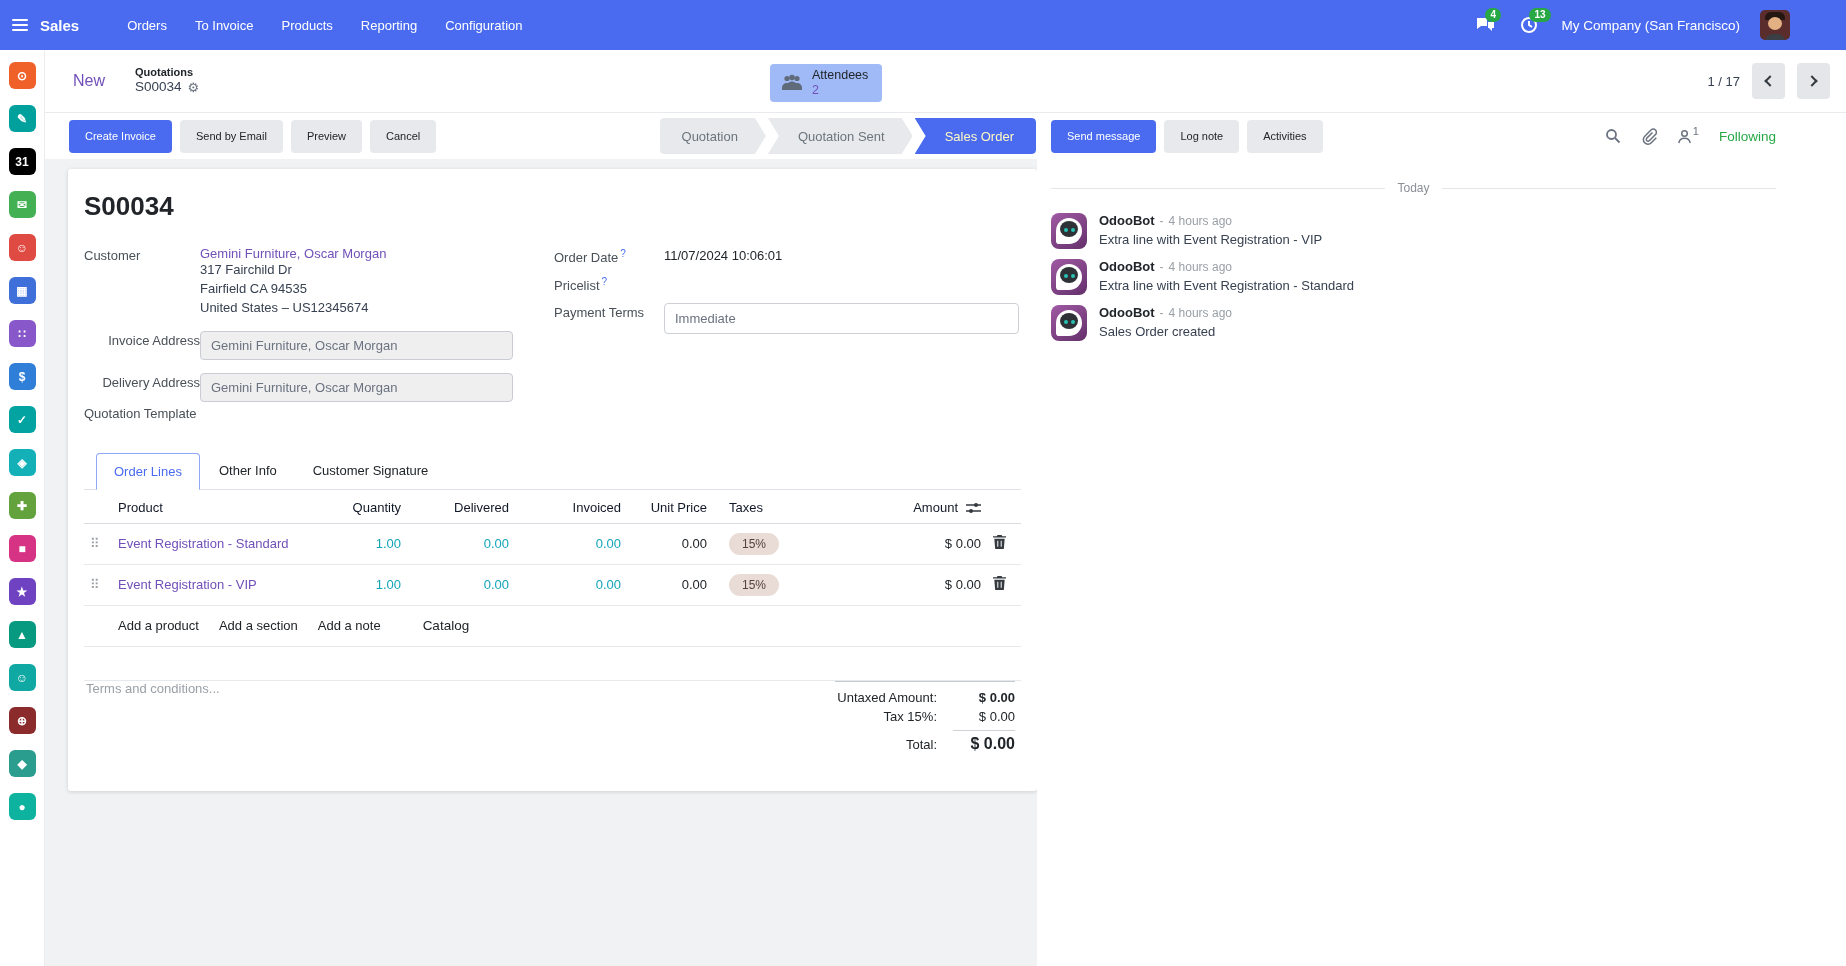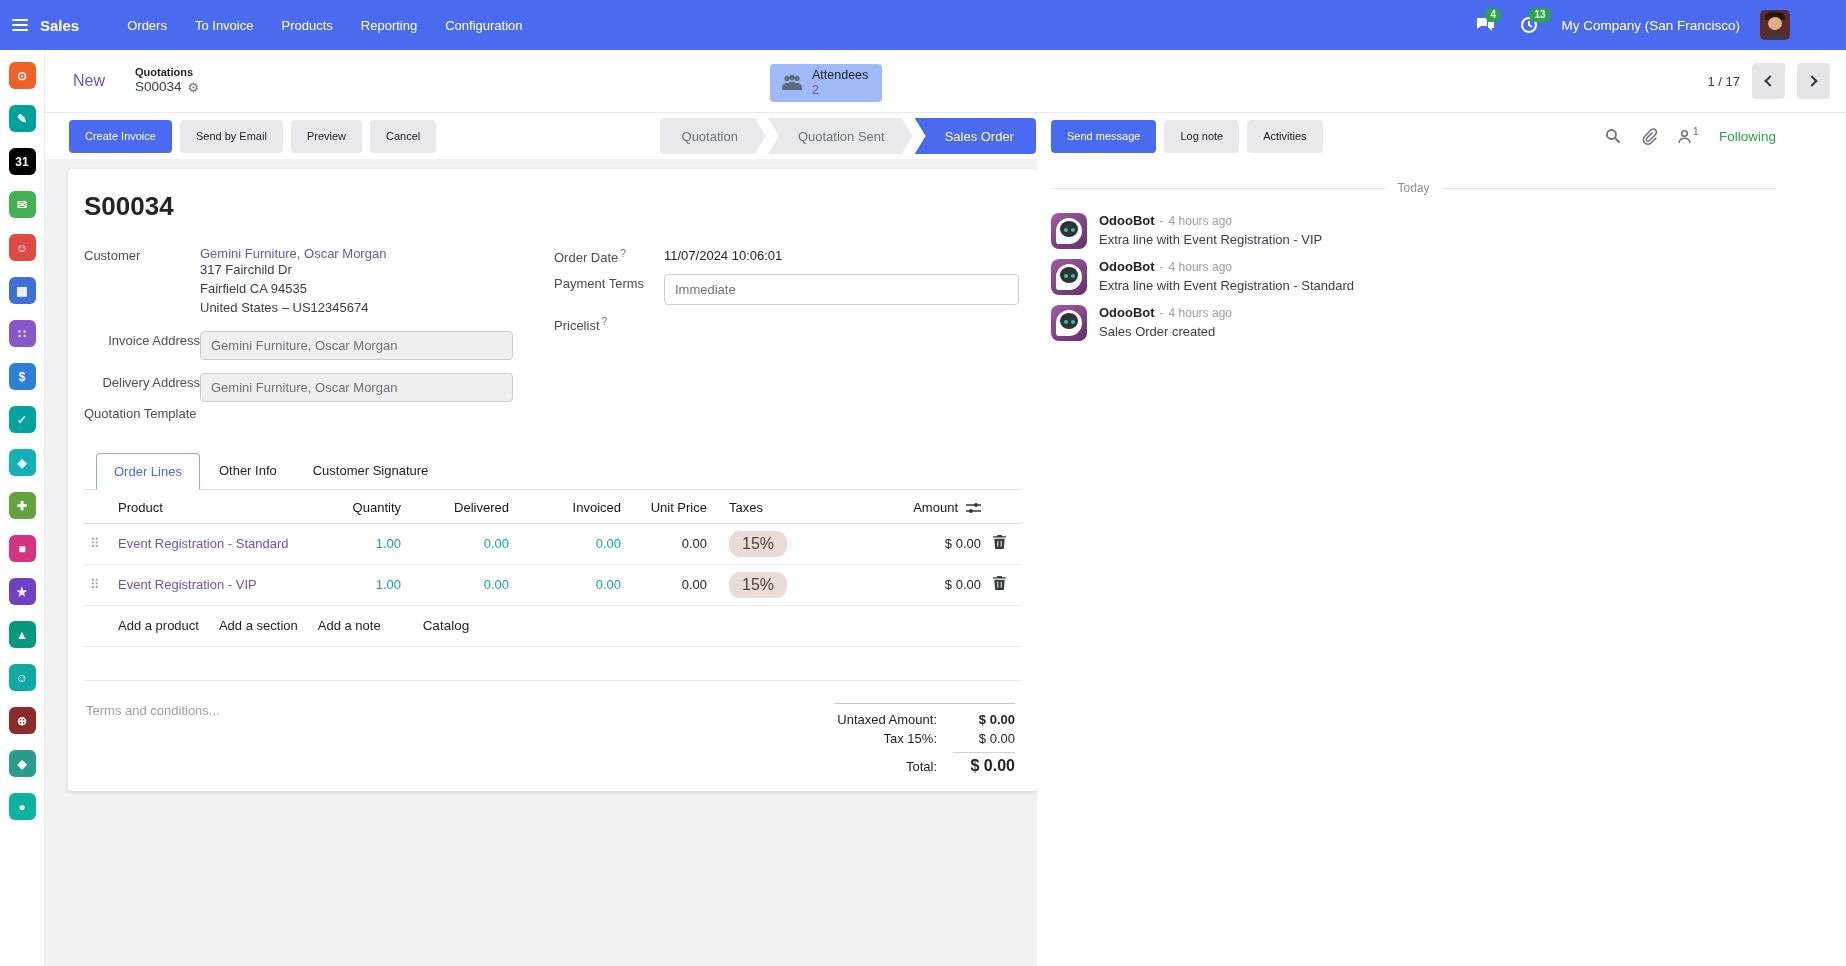--- a/index.html
+++ b/index.html
@@ -95,31 +95,31 @@
   
   table.olines { width:100%; border-collapse:collapse; }
   .olines th { font-weight:normal; color:#111827; padding:10px 6px 8px 6px; border-bottom:1px solid #d9dde2; font-size:13px; }
   .olines td { padding:0 6px; height:41px; border-bottom:1px solid #e6e9ec; font-size:13px; }
   .th-l { text-align:left; } .th-r { text-align:right; }
   .td-r { text-align:right; }
   .c-teal { color:var(--teal); }
   .c-dark { color:#212529; }
   .prod { color:var(--link); cursor:pointer; }
   .drag { color:#9aa0a6; font-size:13px; cursor:grab; letter-spacing:-1px; }
-  .tax-badge { display:inline-block; background:var(--tax_badge_bg); color:var(--tax_badge_text); border-radius:11px; padding:4px 13px; font-size:16px; }
+  .tax-badge { display:inline-block; background:var(--tax_badge_bg); color:var(--tax_badge_text); border-radius:11px; padding:4px 13px; font-size:12px; }
   .trash { color:#343a40; cursor:pointer; display:inline-flex; }
   .addrow td { padding:12px 6px; }
   .addlinks { display:flex; align-items:center; gap:20px; }
   .addlinks span { cursor:pointer; color:#212529; }
   .catalog { color:var(--link); margin-left:22px; font-size:13.5px; cursor:pointer; }
   .emptyrow td { height:34px; }
   .colsicon { display:inline-flex; vertical-align:middle; margin-left:8px; cursor:pointer; }
 
   
-  .sheet-bottom { display:flex; margin-top:22px; padding:0 6px 0 2px; }
+  .sheet-bottom { display:flex; padding:0 6px 0 2px; }
   .terms { color:#9aa0a6; cursor:text; width:420px; }
   .totals { margin-left:auto; width:180px; border-top:1px solid #c6cacf; padding-top:6px; }
   .trow { display:flex; justify-content:flex-end; align-items:baseline; gap:16px; padding:2px 0; }
   .trow .tl { color:#212529; }
   .trow .tv { min-width:62px; text-align:right; }
   .bold { font-weight:bold; }
   .grand .tv { border-top:1px solid #cfd3d7; padding-top:4px; font-size:16px; font-weight:bold; }
   .grand { margin-top:2px; }
 
   
@@ -345,25 +345,25 @@
                 <div class="flabel" style="width:auto">Quotation Template</div>
               </div>
             </div>
 
             <div class="col-right">
               <div class="frow">
                 <div class="flabel-r"><span>Order Date</span><span class="qmark">?</span></div>
                 <div class="val-dark">11/07/2024 10:06:01</div>
               </div>
               <div class="frow" style="margin-top:9px">
+                <div class="flabel-r"><span>Pricelist</span><span class="qmark">?</span></div>
+              </div>
+              <div class="frow" style="margin-top:9px">
                 <div class="flabel-r">Payment Terms</div>
                 <div class="w-input">Immediate</div>
-              </div>
-              <div class="frow" style="margin-top:9px">
-                <div class="flabel-r"><span>Pricelist</span><span class="qmark">?</span></div>
               </div>
             </div>
           </div>
 
           <div class="tabs">
             <div class="tab active">Order Lines</div>
             <div class="tab">Other Info</div>
             <div class="tab">Customer Signature</div>
           </div>
 

